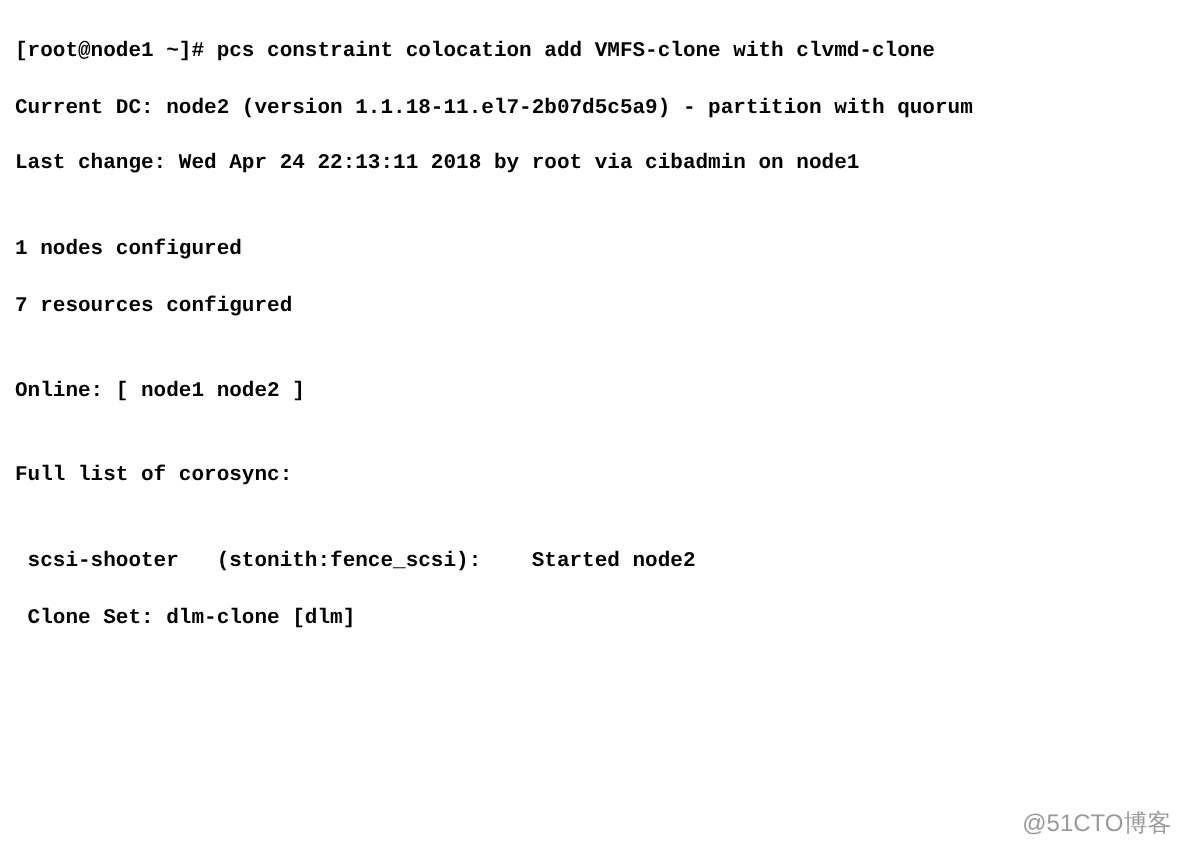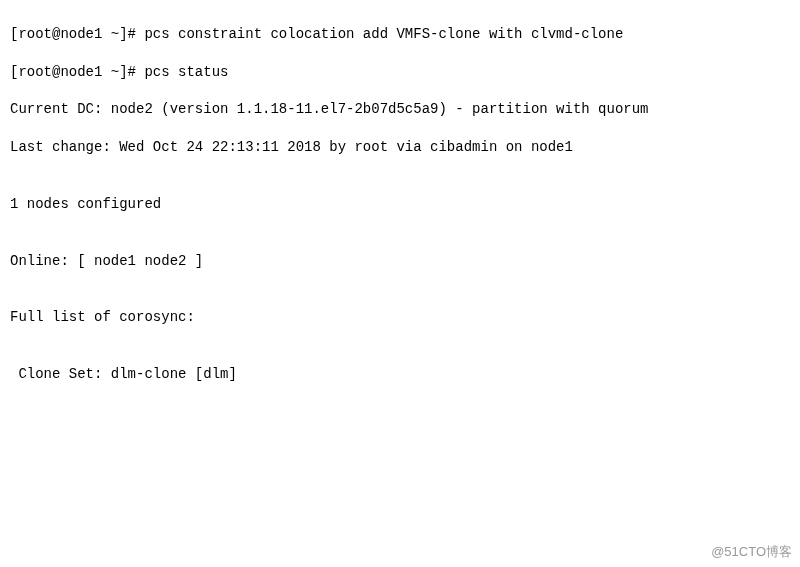--- a/index.html
+++ b/index.html
@@ -17,45 +17,47 @@
       width: 800px;
       height: 567px;
       position: relative;
       overflow: hidden;
     }
     .terminal {
       white-space: pre;
     }
     .line {
       display: block;
+      font-weight: bold;
     }
     .watermark {
       position: absolute;
-      right: 8px;
+      right: 19px;
       bottom: 6px;
       font-family: Arial, sans-serif;
-      font-size: 13px;
+      font-size: 16px;
       color: #9a9a9a;
     }
   </style>
 </head>
 <body>
 
 <div class="terminal">
 <span class="line">[root@node1 ~]# pcs constraint colocation add VMFS-clone with clvmd-clone</span>
-<span class="line">[root@node1 ~]# pcs status</span>
 <span class="line">Current DC: node2 (version 1.1.18-11.el7-2b07d5c5a9) - partition with quorum</span>
-<span class="line">Last change: Wed Oct 24 22:13:11 2018 by root via cibadmin on node1</span>
+<span class="line">Last change: Wed Apr 24 22:13:11 2018 by root via cibadmin on node1</span>
 <span class="line"></span>
 <span class="line">1 nodes configured</span>
+<span class="line">7 resources configured</span>
 <span class="line"></span>
 <span class="line">Online: [ node1 node2 ]</span>
 <span class="line"></span>
 <span class="line">Full list of corosync:</span>
 <span class="line"></span>
+<span class="line"> scsi-shooter   (stonith:fence_scsi):    Started node2</span>
 <span class="line"> Clone Set: dlm-clone [dlm]</span>
 
 
 
 
 
 <span class="line"></span>
 
 
 

